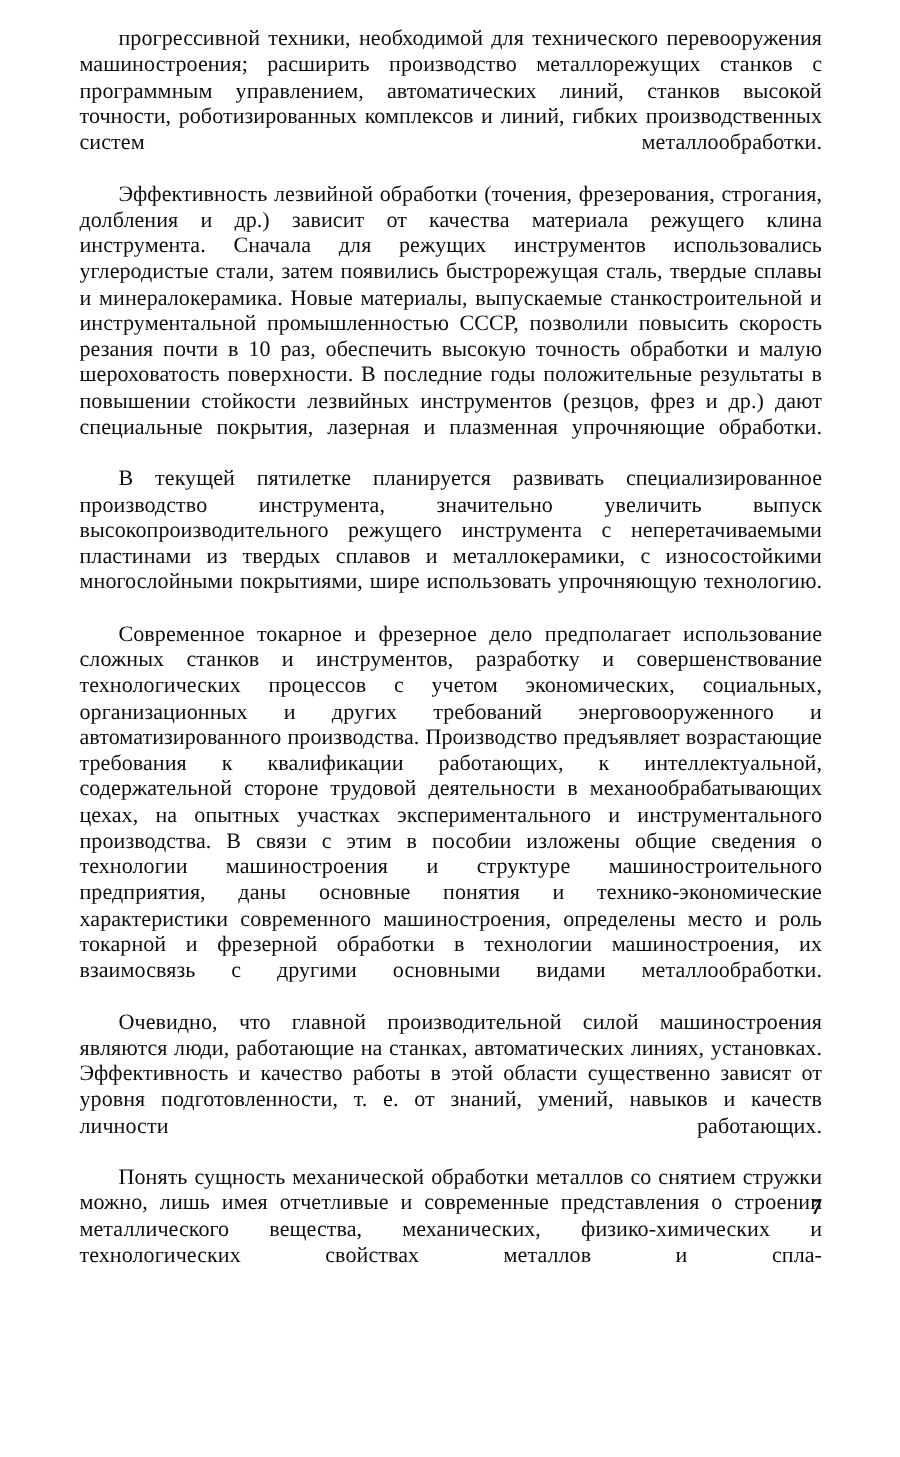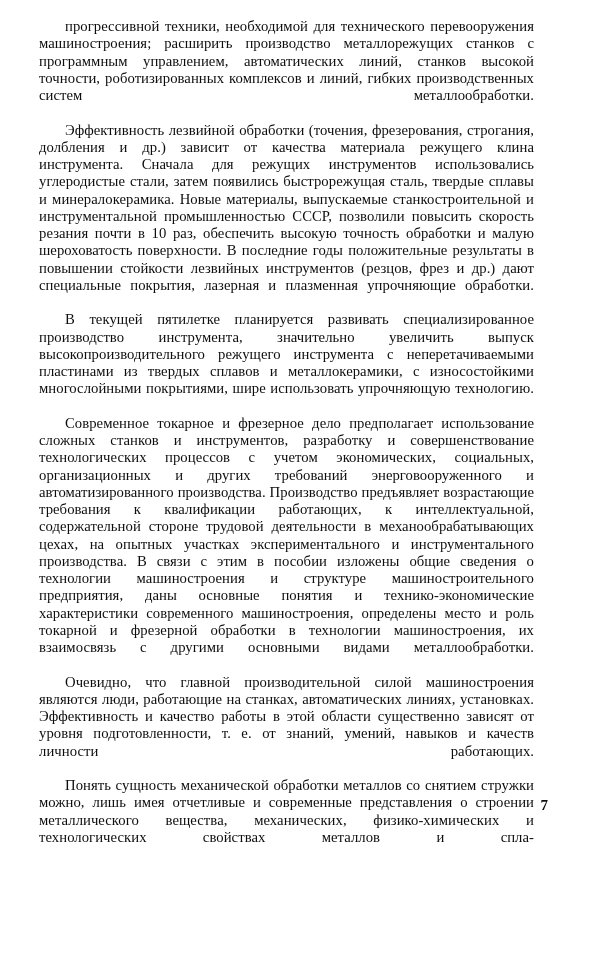--- a/index.html
+++ b/index.html
@@ -19,21 +19,21 @@
   .page {
     position: relative;
     width: 600px;
     height: 971px;
     background: #ffffff;
     box-sizing: border-box;
   }
 
   .text-block {
     position: absolute;
-    left: 39px;
+    left: 53px;
     top: 18px;
     width: 495px;
   }
 
   p.para {
     margin: 0;
     padding: 0;
     text-align: justify;
     text-indent: 26px;
     font-size: 14.7px;

